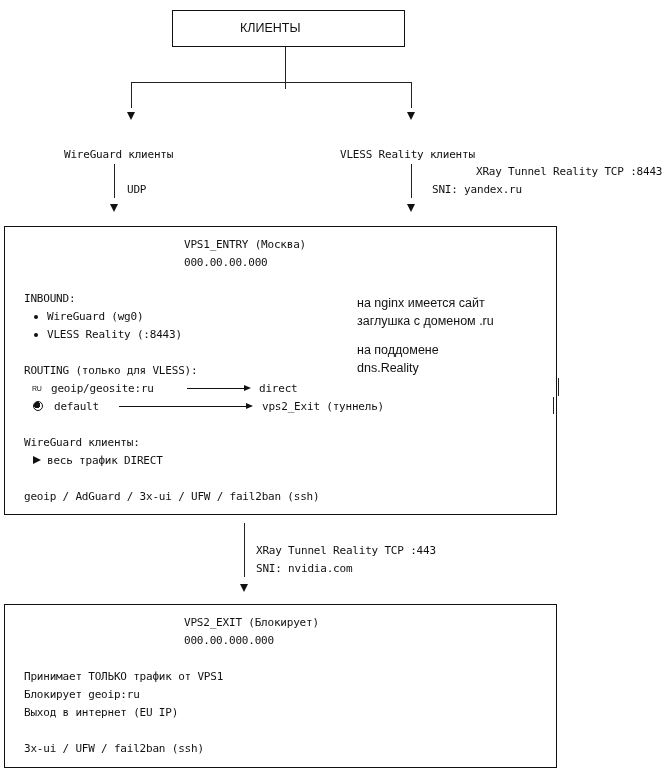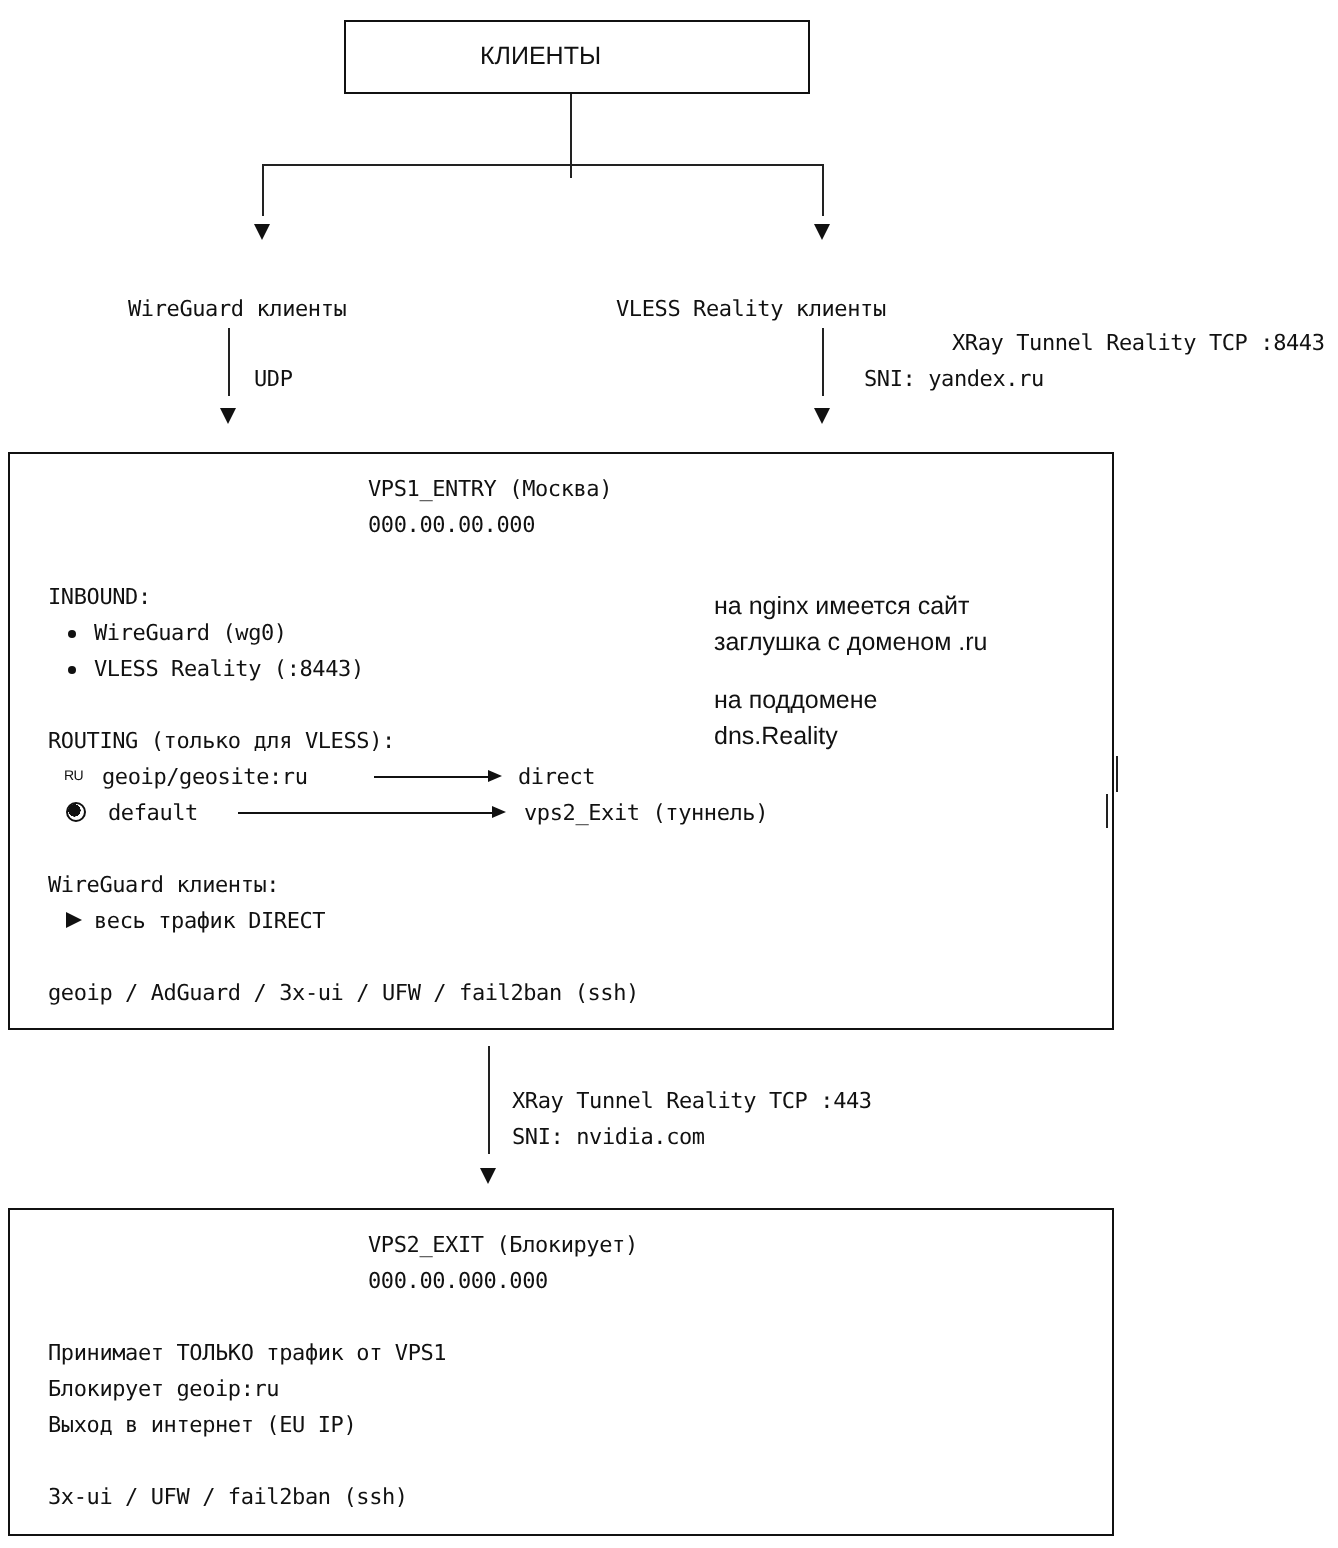--- a/index.html
+++ b/index.html
@@ -25,21 +25,21 @@
 <div class="abs sans" style="left:240px; top:19px;">КЛИЕНТЫ</div>
 
 <div class="vline" style="left:285px; top:47px; height:42px;"></div>
 <div class="hline" style="left:131px; top:82px; width:281px;"></div>
 <div class="vline" style="left:131px; top:82px; height:26px;"></div>
 <div class="vline" style="left:411px; top:82px; height:26px;"></div>
 <div class="tri" style="left:127px; top:112px;"></div>
 <div class="tri" style="left:407px; top:112px;"></div>
 
 <div class="abs mono" style="left:64px; top:146px;">WireGuard клиенты</div>
-<div class="abs mono" style="left:308px; top:146px;">VLESS Reality клиенты</div>
+<div class="abs mono" style="left:340px; top:146px;">VLESS Reality клиенты</div>
 
 <div class="vline" style="left:114px; top:164px; height:34px;"></div>
 <div class="abs mono" style="left:127px; top:181px;">UDP</div>
 <div class="tri" style="left:110px; top:204px;"></div>
 
 <div class="vline" style="left:411px; top:164px; height:34px;"></div>
 <div class="abs mono" style="left:432px; top:163px;margin-left:44px;">XRay Tunnel Reality TCP :8443</div>
 <div class="abs mono" style="left:432px; top:181px;">SNI: yandex.ru</div>
 <div class="tri" style="left:407px; top:204px;"></div>
 

